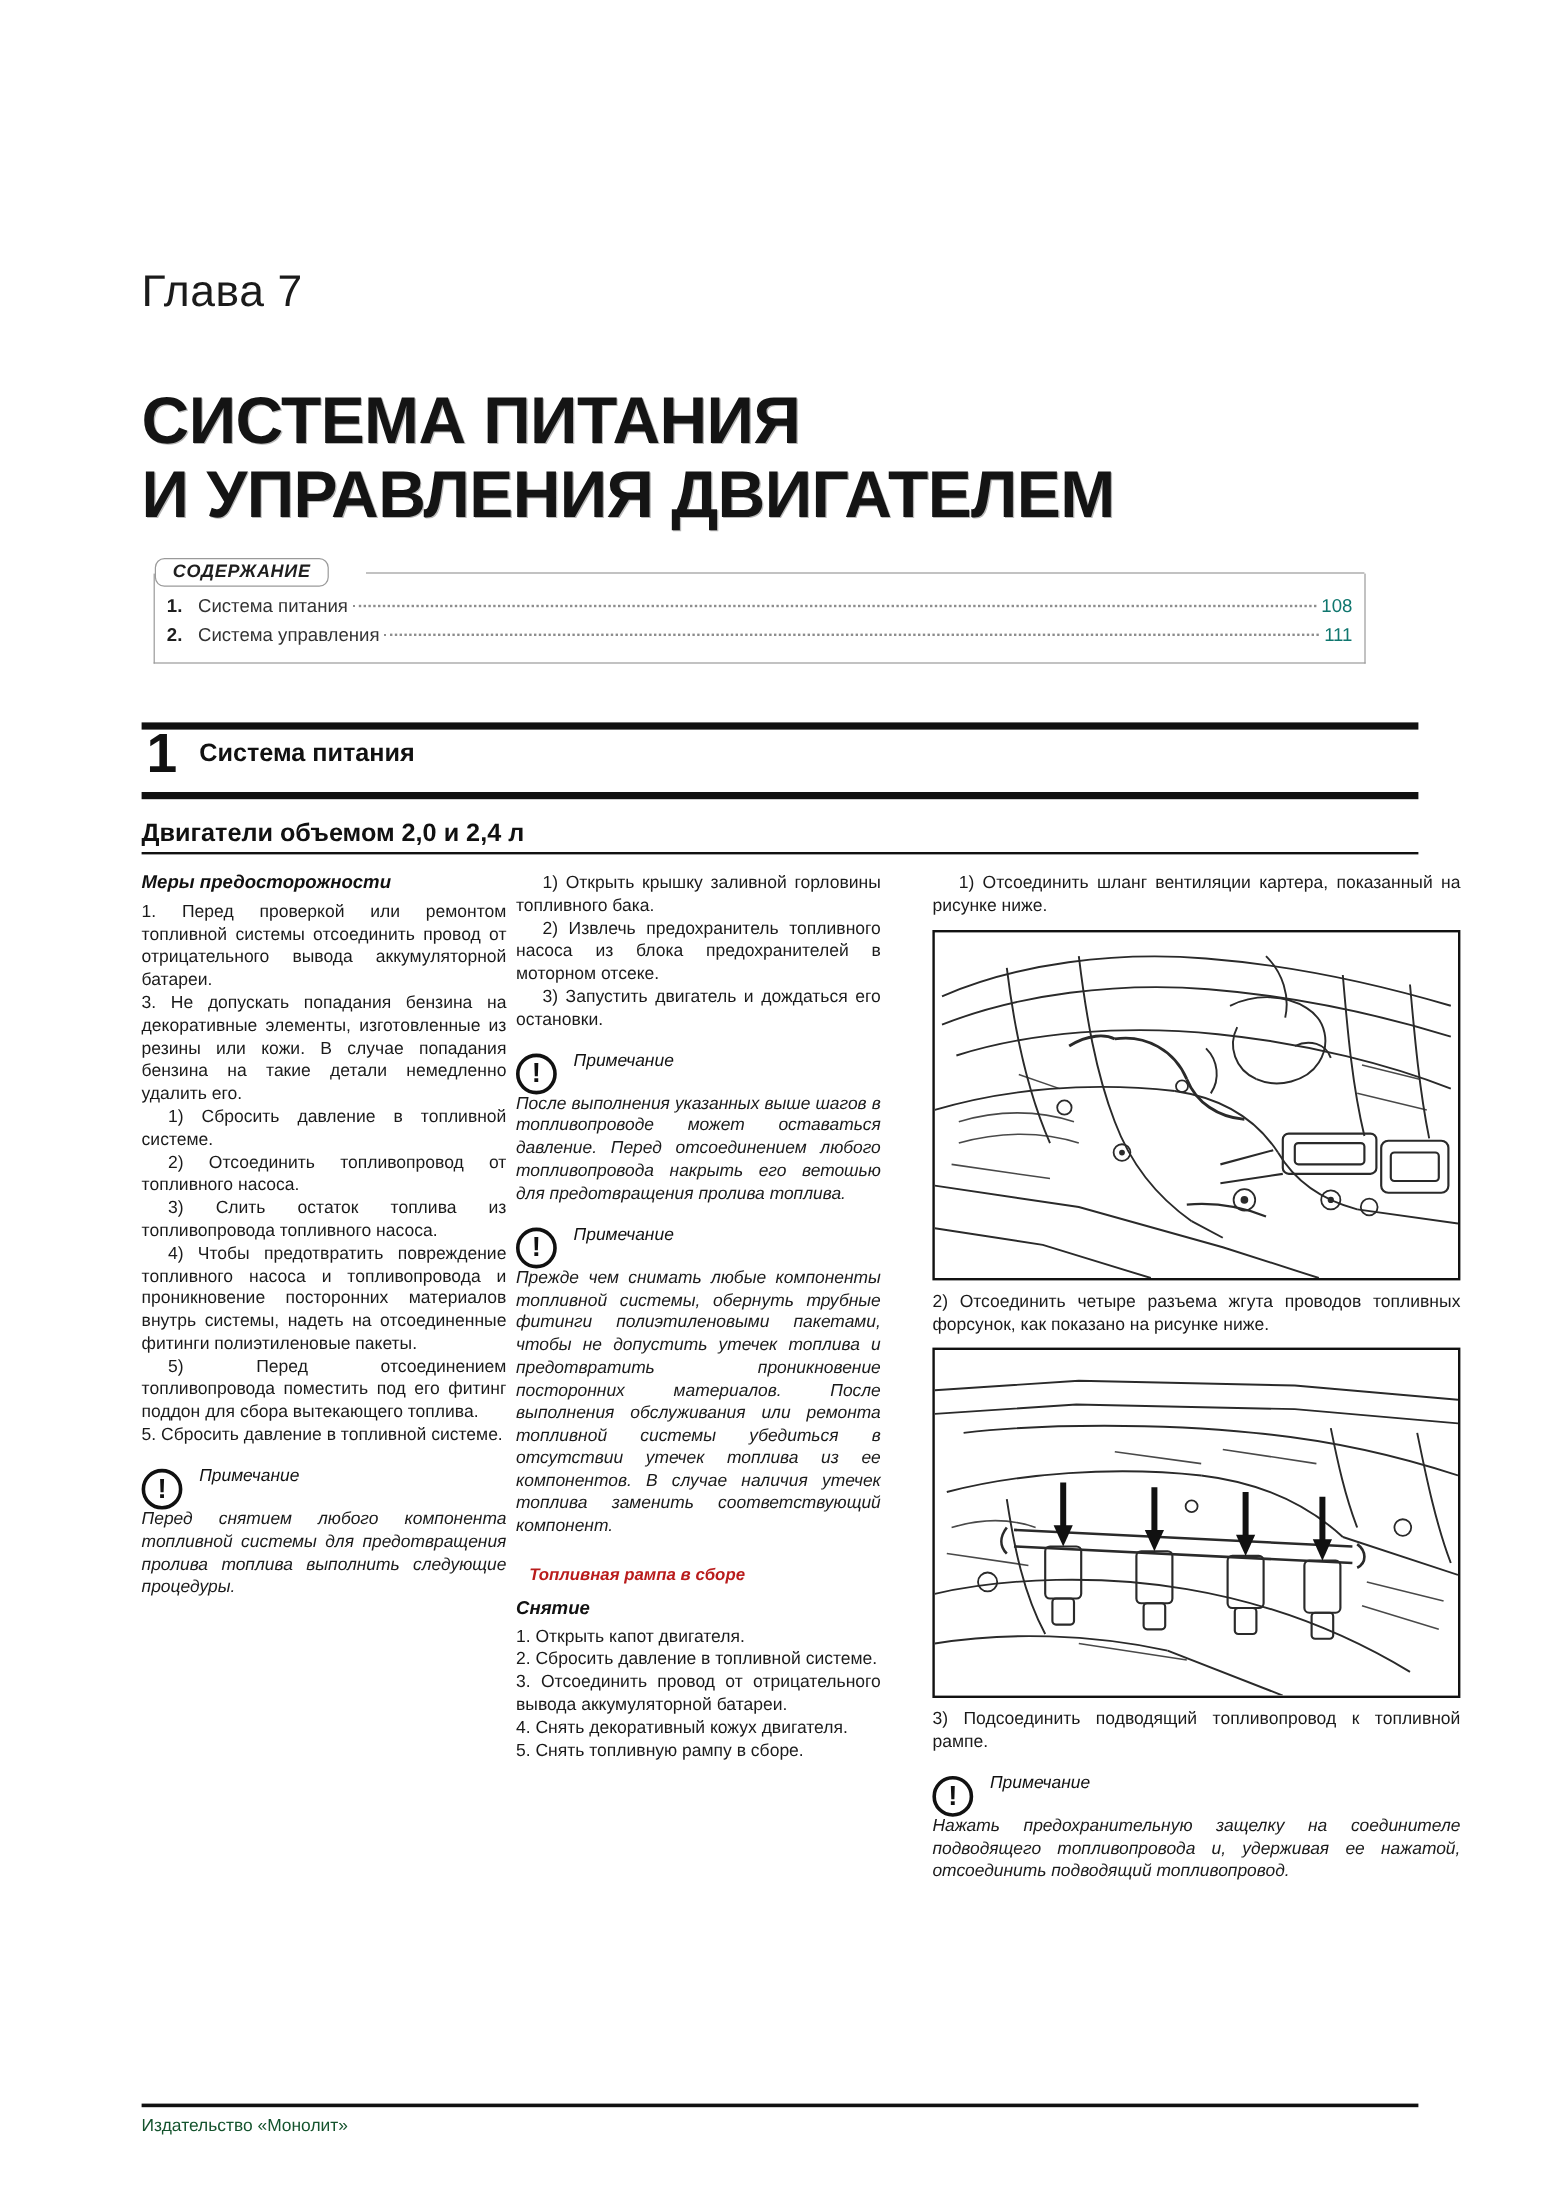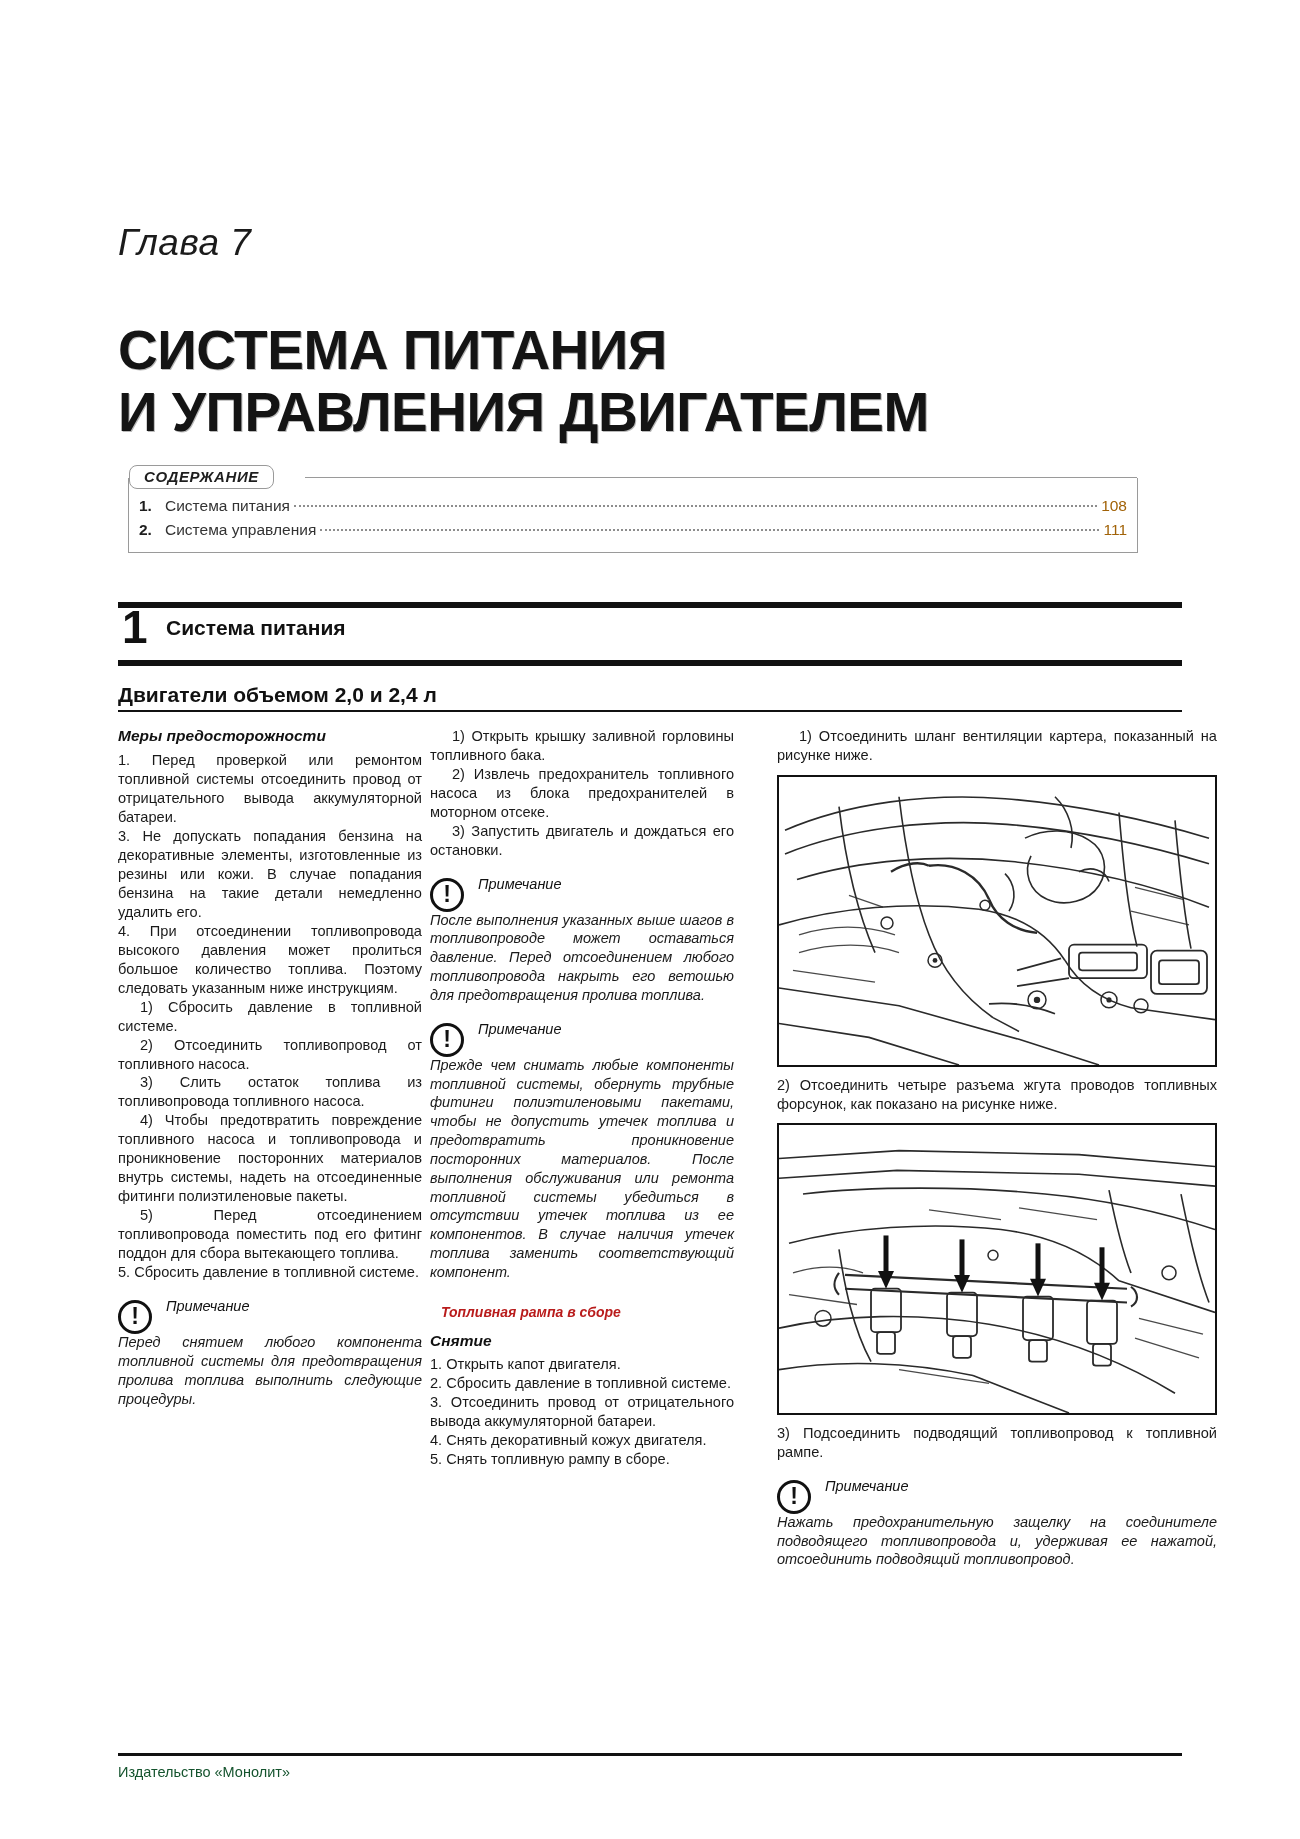--- a/index.html
+++ b/index.html
@@ -8,21 +8,21 @@
     background:#ffffff;
     font-family:"Liberation Sans", sans-serif;
     color:#111;
     -webkit-font-smoothing:antialiased;
   }
   .page{position:relative;width:1300px;height:1839px;box-sizing:border-box;}
 
   
   .chapter-label{
     position:absolute;left:118px;top:222px;
-    font-size:37px;font-weight:400;letter-spacing:.5px;color:#1b1b1b;font-style:italic;
+    font-size:37px;font-weight:400;letter-spacing:.5px;color:#1b1b1b;
   }
   .chapter-title{
     position:absolute;left:118px;top:320px;width:1070px;
     font-size:55px;font-weight:700;line-height:1.12;
     letter-spacing:-0.5px;color:#141414;
     text-transform:uppercase;
     text-shadow:1px 1px 0 #b9b9b9;
   }
   .chapter-title .l2{display:block;white-space:nowrap;}
 
@@ -52,21 +52,21 @@
     white-space:nowrap;
   }
   .toc-num{font-weight:700;color:#1e1e1e;width:26px;flex:none;}
   .toc-name{flex:none;}
   .toc-dots{
     flex:1 1 auto;margin:0 4px;
     border-bottom:2px dotted #8d8d8d;
     transform:translateY(-4px);
     min-width:20px;
   }
-  .toc-page{flex:none;color:#a16207;}
+  .toc-page{flex:none;color:#0f766e;}
 
   
   .sec{
     position:absolute;left:118px;top:602px;width:1064px;
   }
   .sec .rule{height:6px;background:#111;}
   .sec .body{
     position:relative;height:52px;
   }
   .sec .num{
@@ -211,21 +211,20 @@
     <div class="u"></div>
   </div>
 
   <div class="cols">
 
     <div class="col col1">
       <div class="ital-head">Меры предосторожности</div>
 
       <p class="t">1.  Перед проверкой или ремонтом топливной системы отсоединить провод от отрицательного вывода аккумуляторной батареи.</p>
       <p class="t">3. Не допускать попадания бензина на декоративные элементы, изготовленные из резины или кожи. В случае попадания бензина на такие детали немедленно удалить его.</p>
-      <p class="t">4. При отсоединении топливопровода высокого давления может пролиться большое количество топлива. Поэтому следовать указанным ниже инструкциям.</p>
 
       <p class="t sub">1) Сбросить давление в топливной системе.</p>
       <p class="t sub">2) Отсоединить топливопровод от топливного насоса.</p>
       <p class="t sub">3) Слить остаток топлива из топливопровода топливного насоса.</p>
       <p class="t sub">4) Чтобы предотвратить повреждение топливного насоса и топливопровода и проникновение посторонних материалов внутрь системы, надеть на отсоединенные фитинги полиэтиленовые пакеты.</p>
       <p class="t sub">5) Перед отсоединением топливопровода поместить под его фитинг поддон для сбора вытекающего топлива.</p>
 
       <p class="t">5. Сбросить давление в топливной системе.</p>
 
       <div class="note">

